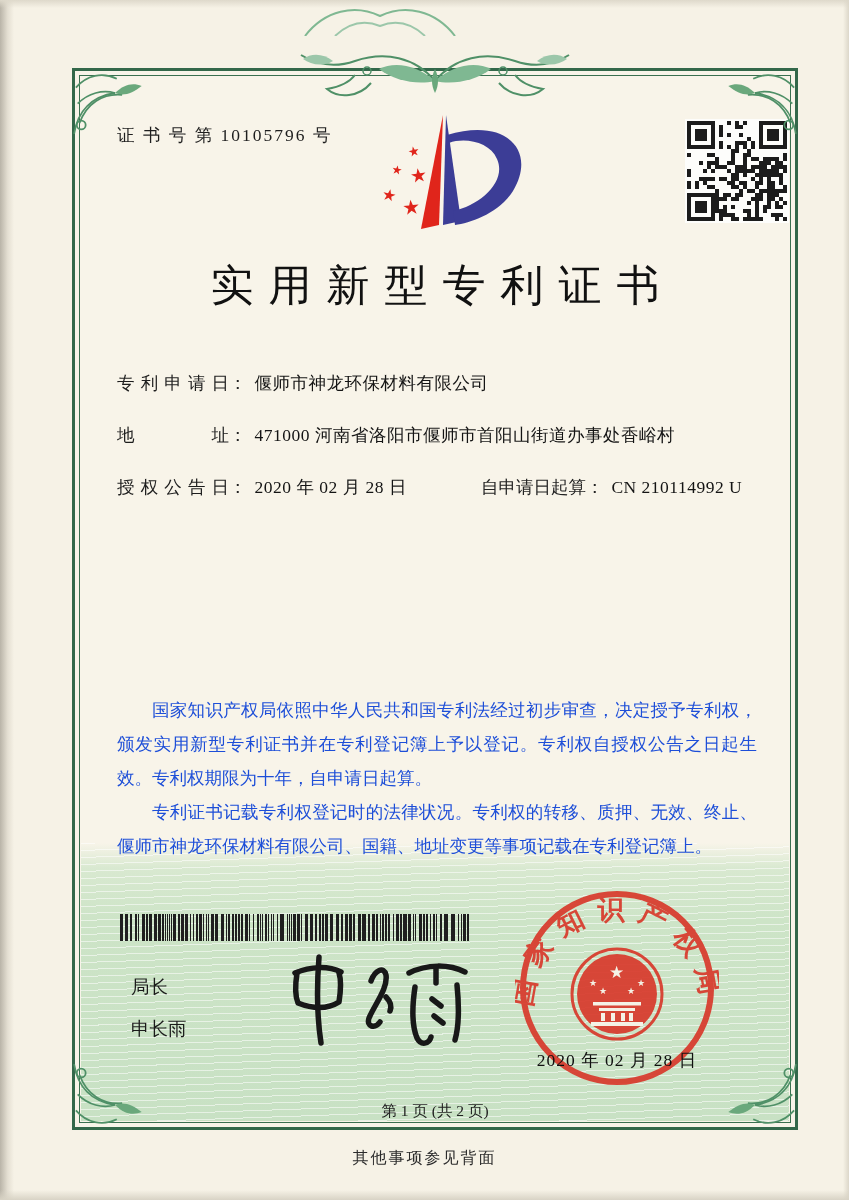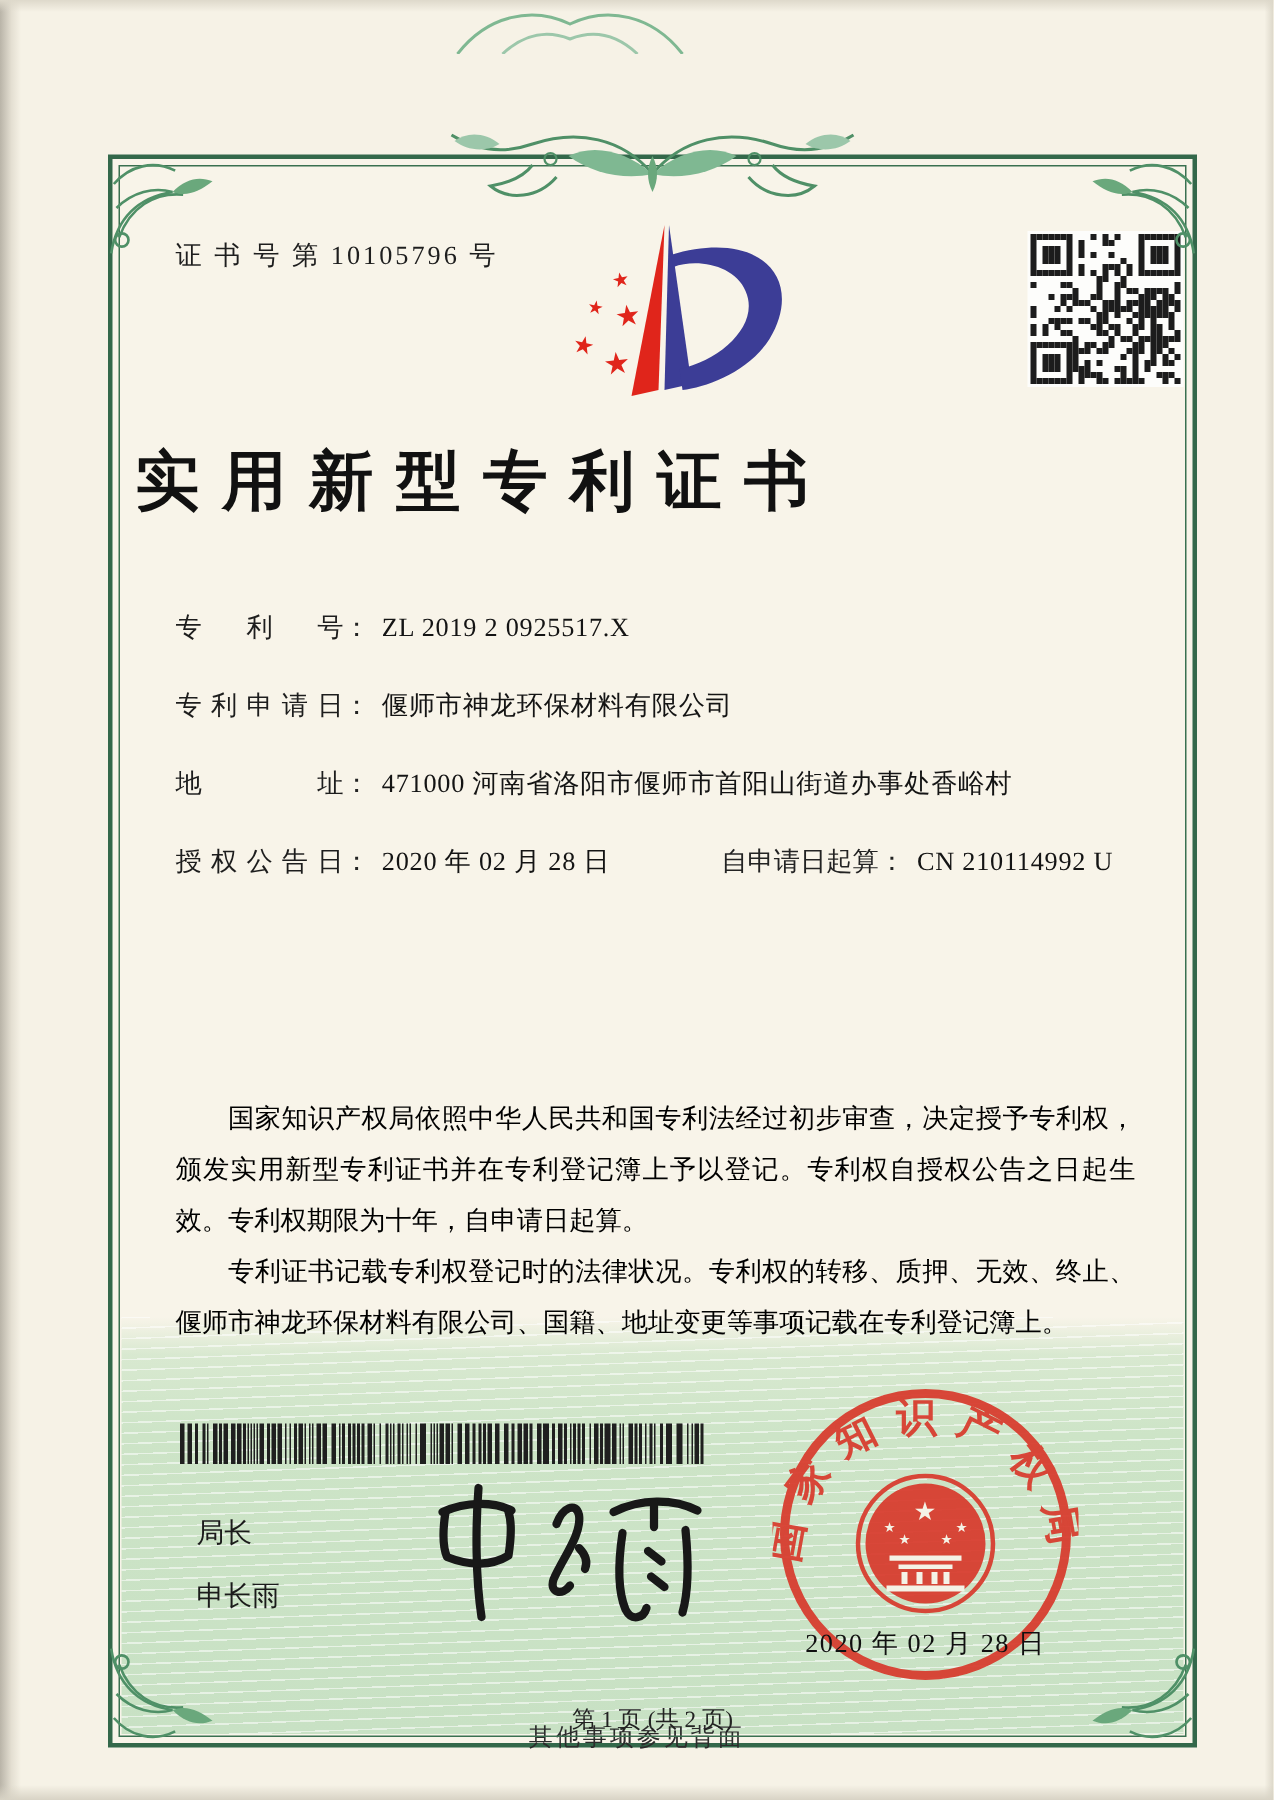--- a/index.html
+++ b/index.html
@@ -13,21 +13,21 @@
     background:linear-gradient(90deg,#b9b4a8,#e4dfd2 55%,rgba(246,242,230,0));}
   .edge-top{position:absolute;left:0;top:0;right:0;height:8px;
     background:linear-gradient(180deg,#ded9cb,rgba(246,242,230,0));}
   .edge-right{position:absolute;right:0;top:0;bottom:0;width:6px;
     background:linear-gradient(270deg,#dcd7c9,rgba(246,242,230,0));}
   .edge-bottom{position:absolute;left:0;bottom:0;right:0;height:10px;
     background:linear-gradient(0deg,#d8d3c5,rgba(246,242,230,0));}
 
   .frame{
     position:absolute;left:72px;top:68px;width:726px;height:1062px;
-    border:3px solid #33684a;box-sizing:border-box;background:#f8f4e9;margin-top:35px;
+    border:3px solid #33684a;box-sizing:border-box;background:#f8f4e9;
   }
   .frame::before{
     content:"";position:absolute;left:4px;top:4px;right:4px;bottom:4px;
     border:1.5px solid #3a7050;pointer-events:none;z-index:3;
   }
   .green-zone{
     position:absolute;left:6px;right:6px;bottom:6px;top:772px;z-index:0;
     background:linear-gradient(180deg,rgba(208,230,202,0) 0%,rgba(206,229,200,.75) 9%,#cde4c7 28%,#c8e1c4 100%);
   }
   .green-zone::after{
@@ -37,33 +37,33 @@
   .content{position:absolute;inset:0;z-index:2;}
 
   .ornament{position:absolute;z-index:4;pointer-events:none;}
   .cert-no{position:absolute;left:42px;top:52px;font-size:17.5px;letter-spacing:2px;color:#1e1e1e;}
   .logo{position:absolute;left:286px;top:36px;width:202px;height:134px;}
   .qr{position:absolute;left:610px;top:48px;width:104px;height:104px;background:#fdfdfb;
       display:grid;grid-template-columns:repeat(25,1fr);grid-template-rows:repeat(25,1fr);padding:2px;box-sizing:border-box;}
   .qr div{width:100%;height:100%;}
   .qr .on{background:#1c1c1c;}
 
-  .title{position:absolute;left:0;right:0;top:186px;text-align:left;
-    font-size:43px;font-weight:bold;letter-spacing:15px;color:#111;text-indent:15px;}
+  .title{position:absolute;left:0;right:0;top:186px;text-align:center;
+    font-size:43px;font-weight:normal;letter-spacing:15px;color:#111;text-indent:15px;}
 
   .fields{position:absolute;left:42px;top:286px;right:30px;}
   .frow{height:52px;line-height:52px;font-size:17.5px;white-space:nowrap;}
   .flabel{display:inline-block;width:112px;text-align:justify;text-align-last:justify;
     vertical-align:top;color:#1d1d1d;}
   .fsep{margin-right:8px;}
   .fvalue{letter-spacing:.5px;color:#141414;}
   .grant-extra{margin-left:74px;}
 
   .paras{position:absolute;left:42px;right:38px;top:622px;
-    font-size:17.5px;line-height:34px;text-align:justify;color:#000000;}
+    font-size:17.5px;line-height:34px;text-align:justify;color:#1d4ed8;}
   .paras p{margin:0;text-indent:2em;}
 
   .barcode{position:absolute;left:45px;top:843px;height:27px;display:flex;align-items:stretch;}
   .barcode div{height:100%;}
 
   .director{position:absolute;left:56px;top:903px;font-size:18.5px;color:#1b1b1b;}
   .director .line2{margin-top:17px;}
   .signature{position:absolute;left:190px;top:872px;width:230px;height:115px;}
 
   .seal{position:absolute;left:440px;top:815px;width:204px;height:204px;opacity:.92;}
@@ -786,23 +786,20 @@
         <div></div>
         <div class="on"></div>
         <div></div>
         <div class="on"></div>
       </div>
 
     <div class="title">实用新型专利证书</div>
 
     <div class="fields">
       <div class="frow">
-        <span class="flabel">专利号</span><span class="fsep">：</span><span class="fvalue">ZL 2019 2 0925517.X</span>
-      </div>
-      <div class="frow">
         <span class="flabel">专利申请日</span><span class="fsep">：</span><span class="fvalue">偃师市神龙环保材料有限公司</span>
       </div>
       <div class="frow">
         <span class="flabel">地址</span><span class="fsep">：</span><span class="fvalue">471000  河南省洛阳市偃师市首阳山街道办事处香峪村</span>
       </div>
       <div class="frow">
         <span class="flabel">授权公告日</span><span class="fsep">：</span><span class="fvalue">2020 年 02 月 28 日</span><span class="grant-extra"><span>自申请日起算</span><span class="fsep">：</span><span class="fvalue">CN 210114992 U</span></span>
       </div>
     </div>
 

